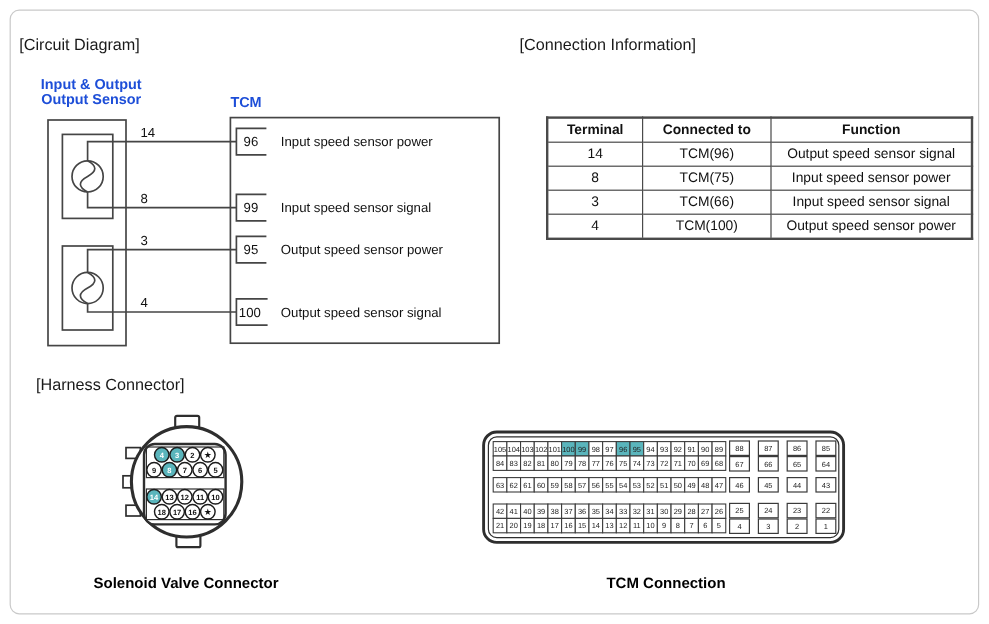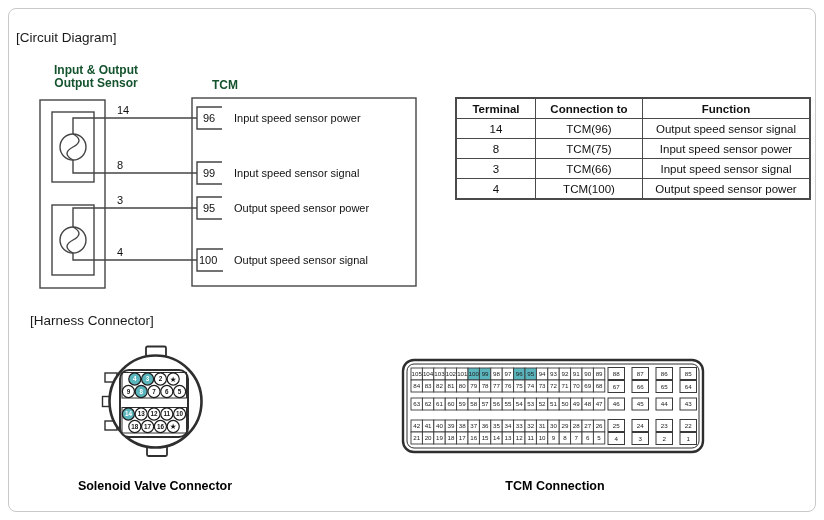--- a/index.html
+++ b/index.html
@@ -1,35 +1,36 @@
 <!DOCTYPE html>
 <html><head>
 <meta charset="utf-8">
 <style>
   html,body{margin:0;padding:0;background:#fff;}
   .stage{position:relative;width:824px;height:520px;background:#fff;overflow:hidden;
          font-family:"Liberation Sans","DejaVu Sans",sans-serif;color:#111;}
   .page-border{position:absolute;inset:8px;border:1px solid #c9c9c9;border-radius:8px;}
   .abs{position:absolute;}
   .sec-title{font-size:13.5px;color:#1a1a1a;}
-  .blabel{font-weight:bold;font-size:12px;line-height:13px;color:#14532d;margin-left:20px;}
+  .blabel{font-weight:bold;font-size:12px;line-height:13px;color:#1d4ed8;}
   .caption{font-weight:bold;font-size:12.5px;text-align:center;color:#000;}
   table.conn{border-collapse:collapse;border:2px solid #4a4a4a;background:#fff;}
   .conn th{font-size:11.5px;font-weight:bold;text-align:center;border:1px solid #4a4a4a;padding:2px 4px;height:15px;}
   .conn td{font-size:11.5px;text-align:center;border:1px solid #4a4a4a;padding:2px 4px;height:15px;}
   svg{display:block;}
   svg text{font-family:"Liberation Sans","DejaVu Sans",sans-serif;}
 </style>
 </head>
 <body>
 
 <div class="stage">
   <div class="page-border"></div>
 
   <div class="abs sec-title" style="left:16px;top:30px">[Circuit Diagram]</div>
+  <div class="abs sec-title" style="left:433px;top:30px">[Connection Information]</div>
   <div class="abs sec-title" style="left:30px;top:313px">[Harness Connector]</div>
 
   <div class="abs blabel" style="left:28px;top:64px;width:96px;text-align:center">
     <div>Input &amp; Output</div>
     <div>Output Sensor</div>
   </div>
   <div class="abs blabel" style="left:192px;top:79px;width:224px;text-align:left">TCM</div>
 
   <svg class="abs" style="left:20px;top:88px" width="400" height="212" viewBox="0 0 400 212">
     <g fill="none" stroke="#454545" stroke-width="1.4">
@@ -63,21 +64,21 @@
       <text x="214" y="124">Output speed sensor power</text>
       <text x="179" y="176">100</text>
       <text x="214" y="176">Output speed sensor signal</text>
     </g>
   </svg>
 
   <table class="conn abs" style="left:455px;top:97px">
     <thead>
       <tr>
         <th style="width:70px">Terminal</th>
-        <th style="width:98px">Connection to</th>
+        <th style="width:98px">Connected to</th>
         <th style="width:158px">Function</th>
       </tr>
     </thead>
     <tbody>
         <tr>
           <td>14</td>
           <td>TCM(96)</td>
           <td>Output speed sensor signal</td>
         </tr>
         <tr>

